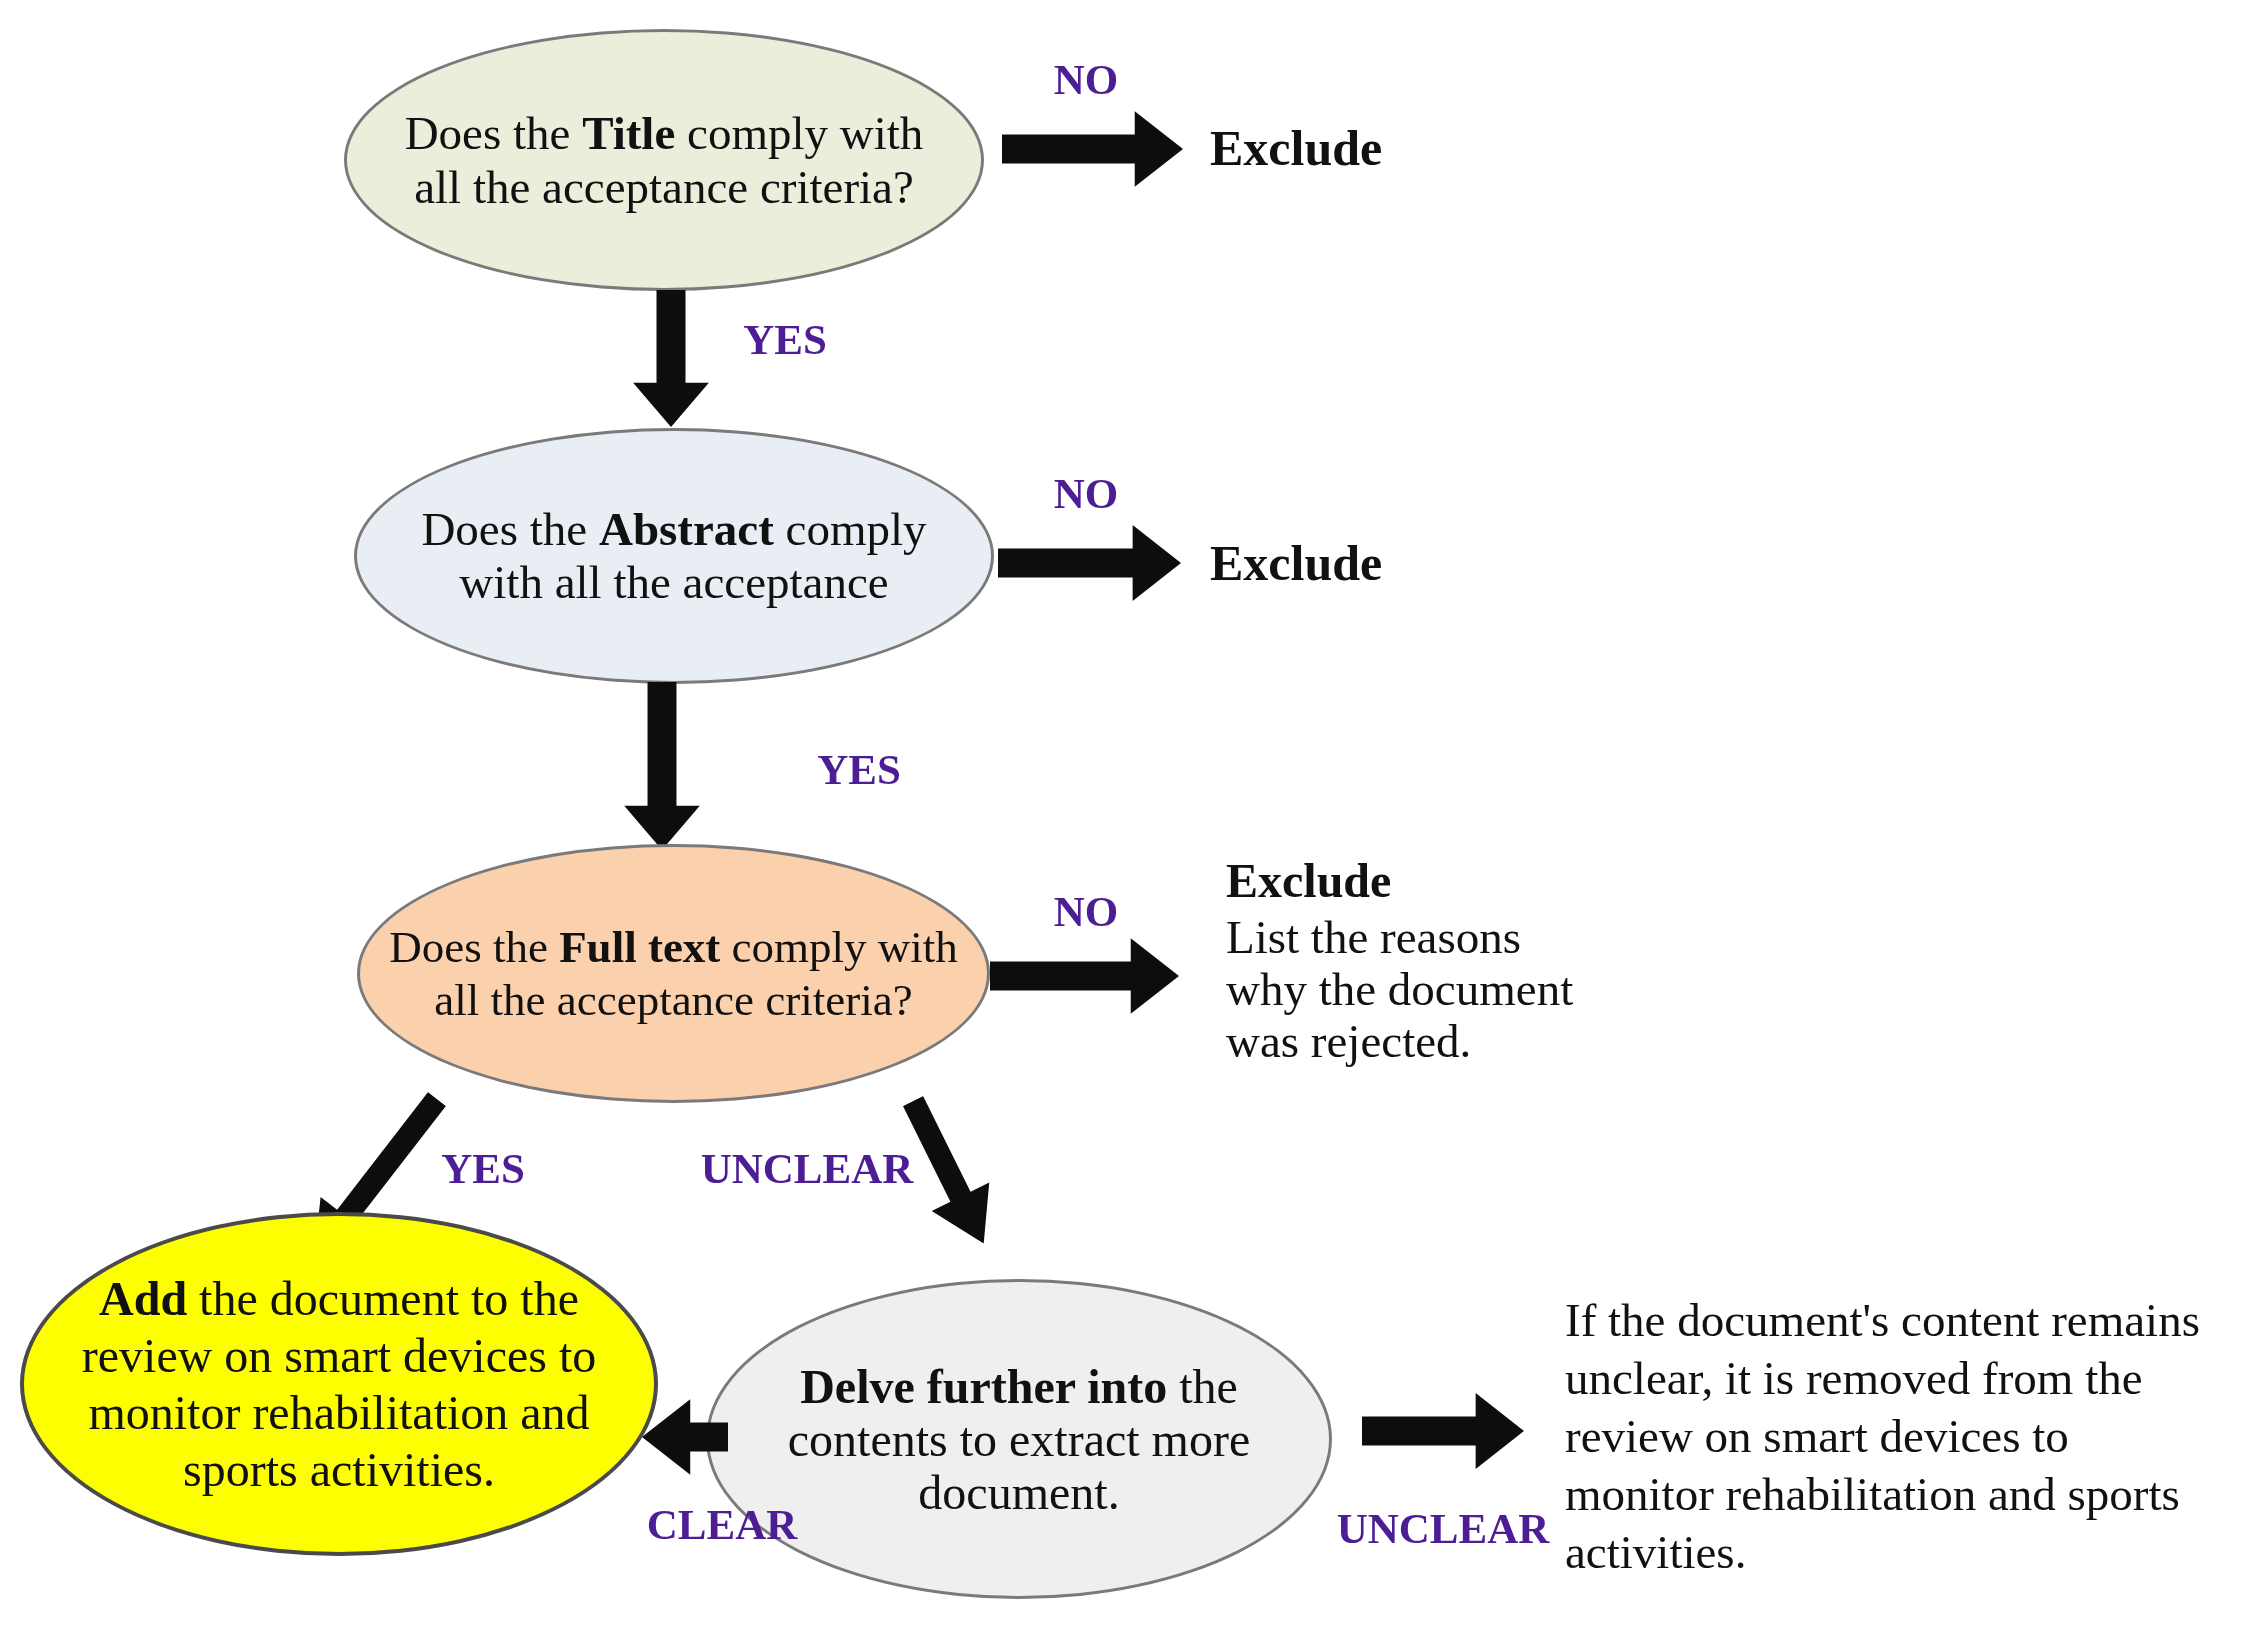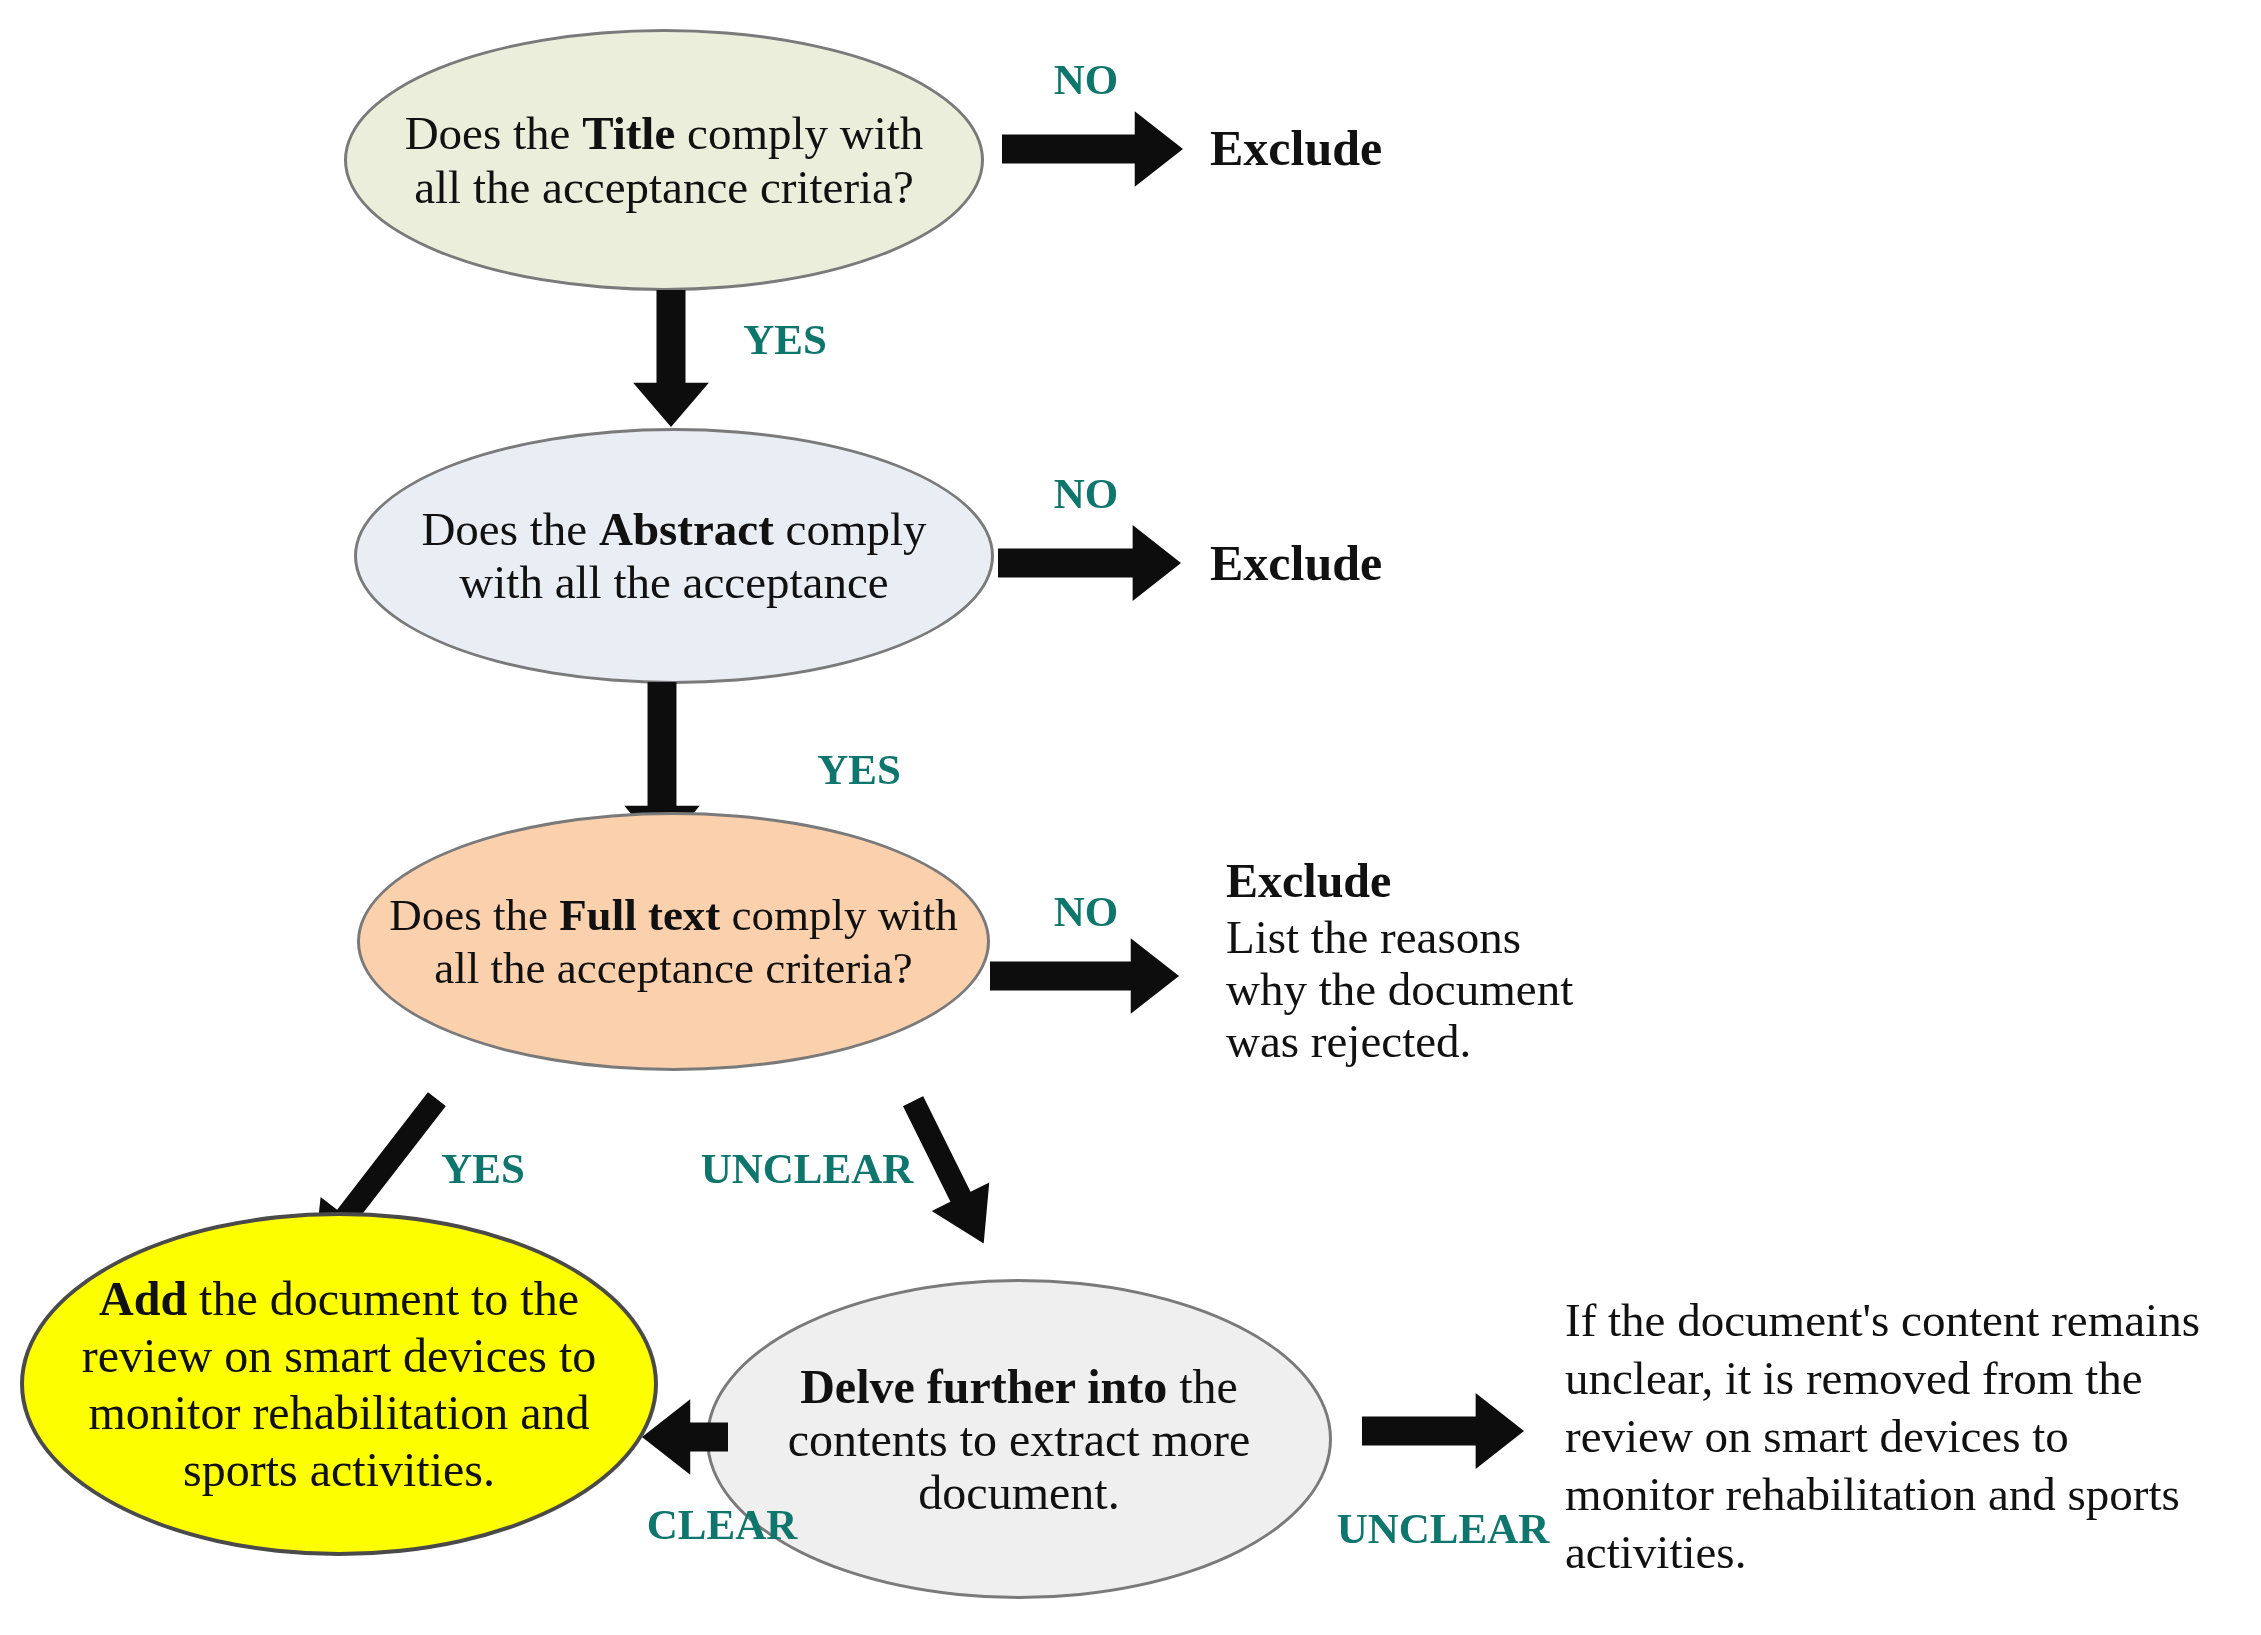--- a/index.html
+++ b/index.html
@@ -20,34 +20,34 @@
     align-items:center;
     justify-content:center;
     text-align:center;
     box-sizing:border-box;
   }
   .node .ln{white-space:nowrap;}
   .node .seg{display:inline;}
   .node b{font-weight:bold;}
   #node-title   {left:344px;  top:29px;   width:640px; height:262px; background:#eaeedb; font-size:47px; line-height:54px;}
   #node-abstract{left:354px;  top:428px;  width:640px; height:256px; background:#e9edf4; font-size:47px; line-height:53px;}
-  #node-fulltext{left:357px;  top:812px; width:633px; height:259px; background:#fbd0ad; font-size:45px; line-height:53px;}
+  #node-fulltext{left:357px;  top:844px; width:633px; height:259px; background:#fbd0ad; font-size:45px; line-height:53px;}
   #node-add     {left:20px;   top:1212px; width:638px; height:344px; background:#fdfe00; border:4px solid #4a4a4a; font-size:48px; line-height:57px;}
   #node-delve   {left:706px;  top:1279px; width:626px; height:320px; background:#efefef; font-size:48px; line-height:53px;}
 
   .arrow{position:absolute;}
   .arrow polygon{fill:#0d0d0d;}
   .rot{transform-box:border-box;}
 
   .lbl{
     position:absolute;
     transform:translateX(-50%);
     font-weight:bold;
     font-size:43px;
-    color:#0f766e;
+    color:#4c1d95;
     white-space:nowrap;
   }
   .exclude{
     position:absolute;
     font-weight:bold;
     font-size:50px;
     color:#111111;
     white-space:nowrap;
   }
   .block{position:absolute;}

